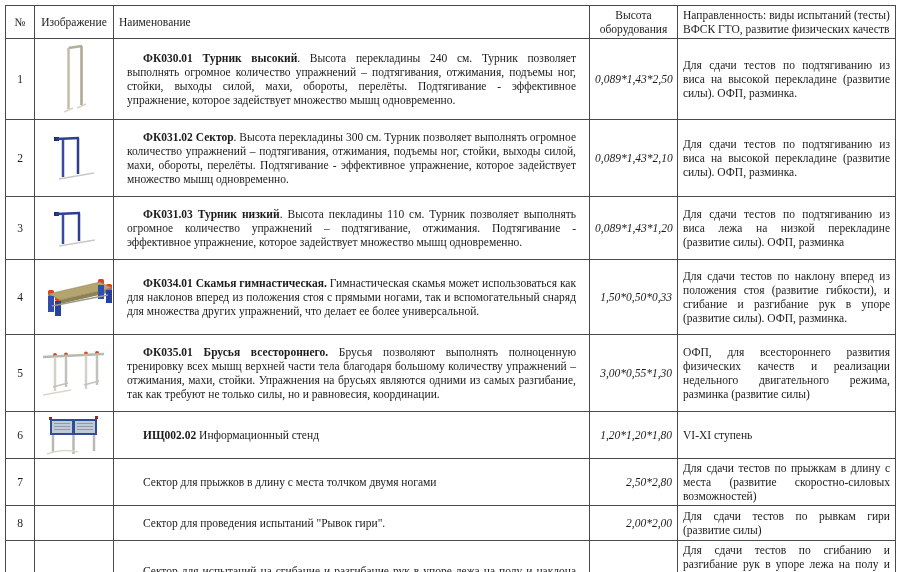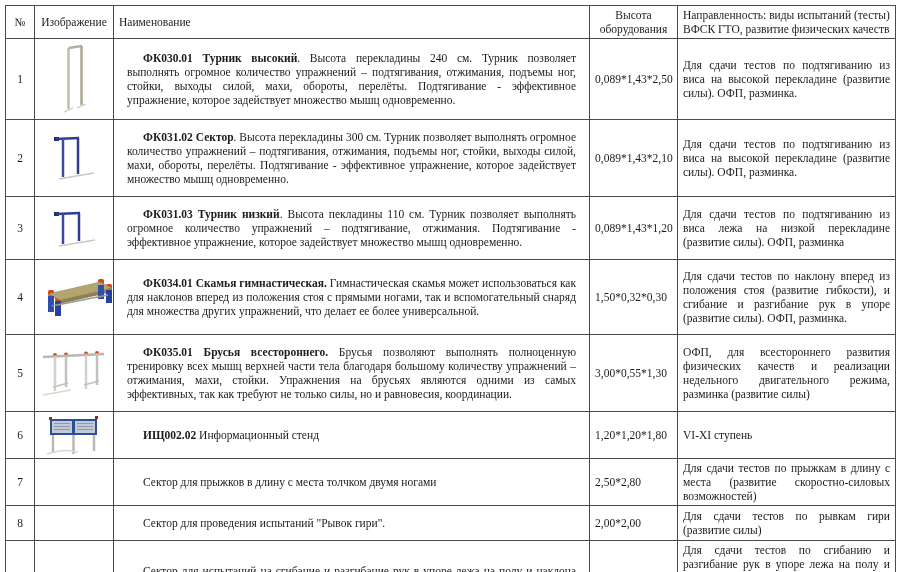--- a/index.html
+++ b/index.html
@@ -16,21 +16,21 @@
   table.doc td, table.doc th {
     border:1px solid #4a4a4a; vertical-align:middle;
     padding:2px 5px; font-weight:normal; overflow:hidden;
   }
   th { font-size:11.5px; }
   .c-num  { text-align:center; }
   .c-img  { text-align:center; padding:1px 2px; }
   .c-name { text-align:left; }
   .c-name p { margin:8px; text-align:justify; text-indent:16px; }
   .c-name .bold { font-weight:bold; }
-  .c-size { text-align:left; white-space:nowrap; }
+  .c-size { text-align:right; white-space:nowrap;font-style:italic; }
   .c-dir  { text-align:justify; padding-right:4px;margin-left:18px; }
   .h-center { text-align:center; }
   .h-left { text-align:left; }
   svg { display:block; margin:0 auto; }
 </style>
 </head>
 <body>
 
 <div class="page">
 <table class="doc">
@@ -118,21 +118,21 @@
         <rect x="8" y="23" width="6" height="16" fill="#2e4daf"></rect>
         <rect x="15" y="28" width="6" height="15" fill="#2640a0"></rect>
         <rect x="58" y="12" width="6" height="14" fill="#2e4daf"></rect>
         <rect x="66" y="17" width="6" height="13" fill="#2640a0"></rect>
         <line x1="12" y1="33" x2="68" y2="22" stroke="#9a9a92" stroke-width="1.5"></line>
       </svg>
     </td>
     <td class="c-name">
       <p><span class="bold">ФК034.01 Скамья гимнастическая.</span><span> Гимнастическая скамья может использоваться как для наклонов вперед из положения стоя с прямыми ногами, так и вспомогательный снаряд для множества других упражнений, что делает ее более универсальной.</span></p>
     </td>
-    <td class="c-size">1,50*0,32*0,30</td>
+    <td class="c-size">1,50*0,50*0,33</td>
     <td class="c-dir">Для сдачи тестов по наклону вперед из положения стоя (развитие гибкости), и сгибание и разгибание рук в упоре (развитие силы). ОФП, разминка.</td>
   </tr>
 
   <tr style="height:60px">
     <td class="c-num">5</td>
     <td class="c-img">
       <svg width="66" height="52" viewBox="0 0 66 52">
         <circle cx="14" cy="8" r="2" fill="#d9441f"></circle>
         <circle cx="25" cy="7.5" r="2" fill="#d9441f"></circle>
         <circle cx="45" cy="6.5" r="2" fill="#d9441f"></circle>
@@ -141,21 +141,21 @@
         <line x1="14" y1="10" x2="14" y2="44" stroke="#d2d2ca" stroke-width="2.5"></line>
         <line x1="25" y1="9.5" x2="25" y2="40" stroke="#c2c2ba" stroke-width="2.5"></line>
         <line x1="45" y1="8.5" x2="45" y2="42" stroke="#d2d2ca" stroke-width="2.5"></line>
         <line x1="56" y1="8" x2="56" y2="38" stroke="#c2c2ba" stroke-width="2.5"></line>
         <line x1="12" y1="40" x2="27" y2="36" stroke="#c2c2ba" stroke-width="1.5"></line>
         <line x1="43" y1="38" x2="58" y2="34" stroke="#c2c2ba" stroke-width="1.5"></line>
         <line x1="2" y1="48" x2="30" y2="43" stroke="#dad7cd" stroke-width="1.5"></line>
       </svg>
     </td>
     <td class="c-name">
-      <p><span class="bold">ФК035.01 Брусья всестороннего.</span><span> Брусья позволяют выполнять полноценную тренировку всех мышц верхней части тела благодаря большому количеству упражнений – отжимания, махи, стойки. Упражнения на брусьях являются одними из самых эффективных, так как требуют не только силы, но и равновесия, координации.</span></p>
+      <p><span class="bold">ФК035.01 Брусья всестороннего.</span><span> Брусья позволяют выполнять полноценную тренировку всех мышц верхней части тела благодаря большому количеству упражнений – отжимания, махи, стойки. Упражнения на брусьях являются одними из самых разгибание, так как требуют не только силы, но и равновесия, координации.</span></p>
     </td>
     <td class="c-size">3,00*0,55*1,30</td>
     <td class="c-dir">ОФП, для всестороннего развития физических качеств и реализации недельного двигательного режима, разминка (развитие силы)</td>
   </tr>
 
   <tr style="height:43px">
     <td class="c-num">6</td>
     <td class="c-img">
       <svg width="60" height="42" viewBox="0 0 60 42">
         <rect x="5" y="3" width="3" height="3" fill="#8a2b1f"></rect>

